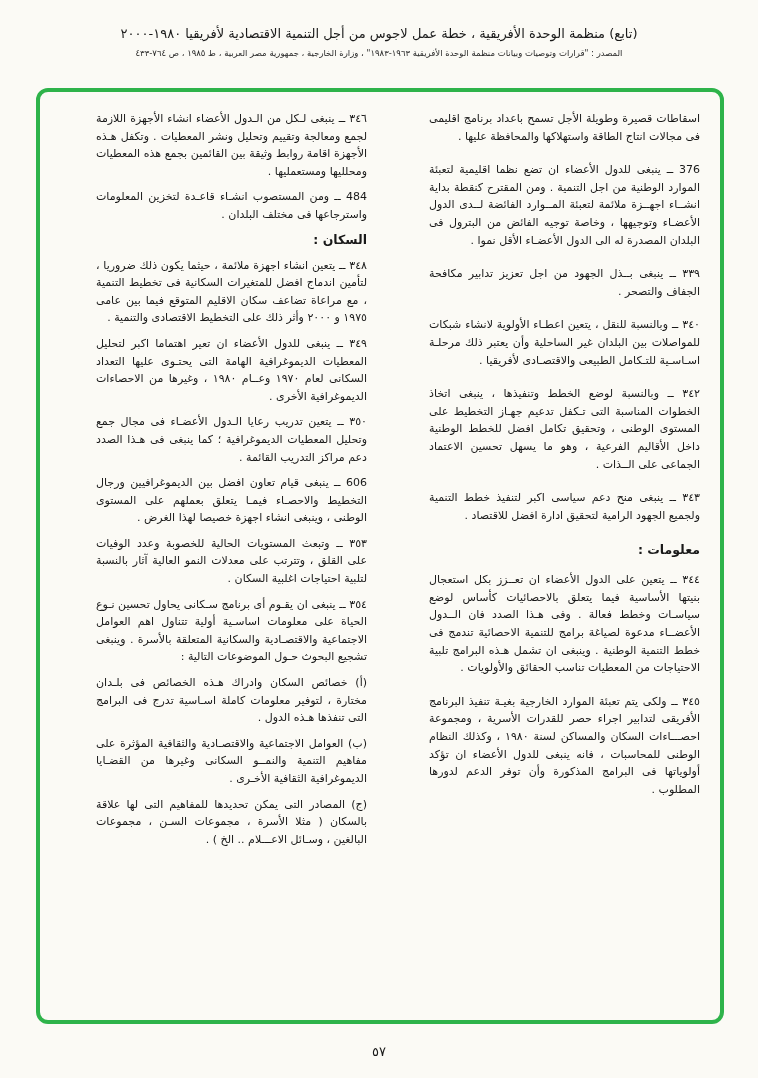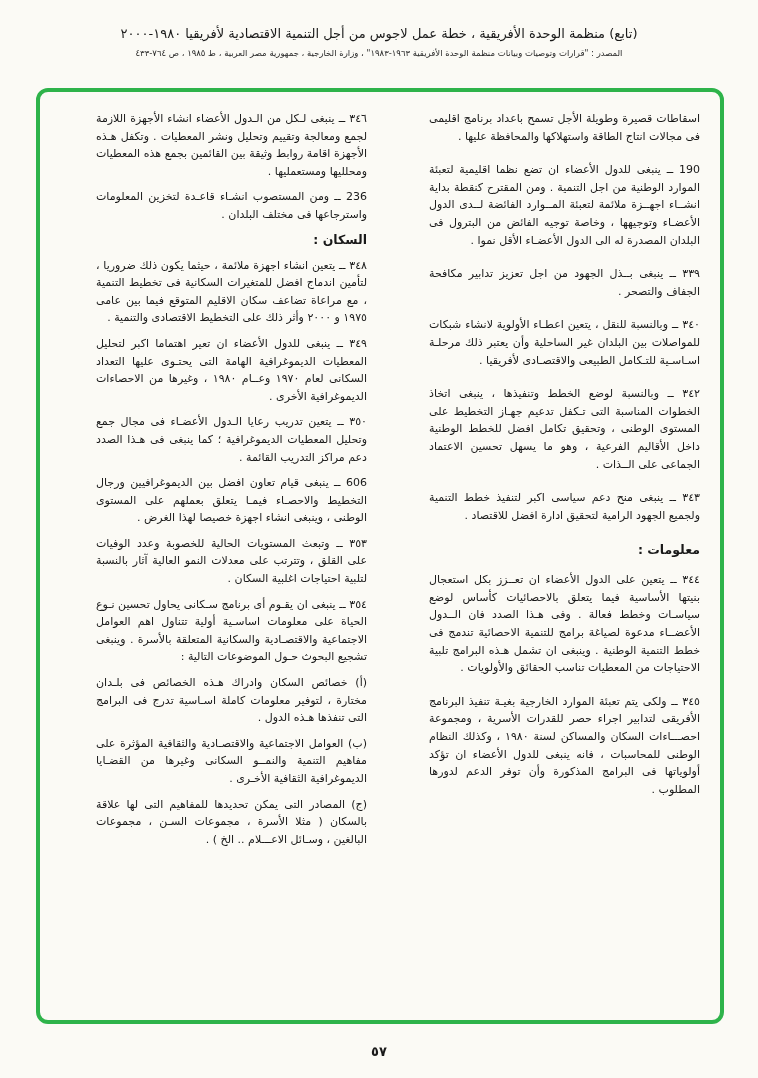--- a/index.html
+++ b/index.html
@@ -41,50 +41,50 @@
     font-weight: bold;
     margin: 6px 0 10px 0;
   }
   .right-col .section-heading { margin-top: 18px; margin-bottom: 14px; }
 
   .footer {
     position: absolute;
     bottom: 18px; left: 0; right: 0;
     text-align: center;
   }
-  .page-number { font-size: 13px; font-weight: bold; }
+  .page-number { font-size: 13px; font-weight: normal; }
 </style>
 </head>
 <body>
 
 <div class="page">
 
   <div class="header">
     <div class="title">(تابع) منظمة الوحدة الأفريقية ، خطة عمل لاجوس من أجل التنمية الاقتصادية لأفريقيا ١٩٨٠-٢٠٠٠</div>
     <div class="source">المصدر : "قرارات وتوصيات وبيانات منظمة الوحدة الأفريقية ١٩٦٣-١٩٨٣" ، وزارة الخارجية ، جمهورية مصر العربية ، ط ١٩٨٥ ، ص ٧٦٤-٤٣٣</div>
   </div>
 
   <div class="frame" style="border-color: rgb(46, 179, 74);">
     <div class="columns">
 
       <div class="col right-col">
         <p class="para">اسقاطات قصيرة وطويلة الأجل تسمح باعداد برنامج اقليمى فى مجالات انتاج الطاقة واستهلاكها والمحافظة عليها .</p>
-        <p class="para">190 ــ ينبغى للدول الأعضاء ان تضع نظما اقليمية لتعبئة الموارد الوطنية من اجل التنمية . ومن المقترح كنقطة بداية انشــاء اجهــزة ملائمة لتعبئة المــوارد الفائضة لــدى الدول الأعضـاء وتوجيهها ، وخاصة توجيه الفائض من البترول فى البلدان المصدرة له الى الدول الأعضـاء الأقل نموا .</p>
+        <p class="para">376 ــ ينبغى للدول الأعضاء ان تضع نظما اقليمية لتعبئة الموارد الوطنية من اجل التنمية . ومن المقترح كنقطة بداية انشــاء اجهــزة ملائمة لتعبئة المــوارد الفائضة لــدى الدول الأعضـاء وتوجيهها ، وخاصة توجيه الفائض من البترول فى البلدان المصدرة له الى الدول الأعضـاء الأقل نموا .</p>
         <p class="para">٣٣٩ ــ ينبغى بــذل الجهود من اجل تعزيز تدابير مكافحة الجفاف والتصحر .</p>
         <p class="para">٣٤٠ ــ وبالنسبة للنقل ، يتعين اعطـاء الأولوية لانشاء شبكات للمواصلات بين البلدان غير الساحلية وأن يعتبر ذلك مرحلـة اسـاسـية للتـكامل الطبيعى والاقتصـادى لأفريقيا .</p>
         <p class="para">٣٤٢ ــ وبالنسبة لوضع الخطط وتنفيذها ، ينبغى اتخاذ الخطوات المناسبة التى تـكفل تدعيم جهـاز التخطيط على المستوى الوطنى ، وتحقيق تكامل افضل للخطط الوطنية داخل الأقاليم الفرعية ، وهو ما يسهل تحسين الاعتماد الجماعى على الــذات .</p>
         <p class="para">٣٤٣ ــ ينبغى منح دعم سياسى اكبر لتنفيذ خطط التنمية ولجميع الجهود الرامية لتحقيق ادارة افضل للاقتصاد .</p>
         <h3 class="section-heading">معلومات :</h3>
         <p class="para">٣٤٤ ــ يتعين على الدول الأعضاء ان تعــزز بكل استعجال بنيتها الأساسية فيما يتعلق بالاحصائيات كأساس لوضع سياسـات وخطط فعالة . وفى هـذا الصدد فان الــدول الأعضــاء مدعوة لصياغة برامج للتنمية الاحصائية تندمج فى خطط التنمية الوطنية . وينبغى ان تشمل هـذه البرامج تلبية الاحتياجات من المعطيات تناسب الحقائق والأولويات .</p>
         <p class="para">٣٤٥ ــ ولكى يتم تعبئة الموارد الخارجية بغيـة تنفيذ البرنامج الأفريقى لتدابير اجراء حصر للقدرات الأسرية ، ومجموعة احصـــاءات السكان والمساكن لسنة ١٩٨٠ ، وكذلك النظام الوطنى للمحاسبات ، فانه ينبغى للدول الأعضاء ان تؤكد أولوياتها فى البرامج المذكورة وأن توفر الدعم لدورها المطلوب .</p>
       </div>
 
       <div class="col left-col">
         <p class="para">٣٤٦ ــ ينبغى لـكل من الـدول الأعضاء انشاء الأجهزة اللازمة لجمع ومعالجة وتقييم وتحليل ونشر المعطيات . وتكفل هـذه الأجهزة اقامة روابط وثيقة بين القائمين بجمع هذه المعطيات ومحلليها ومستعمليها .</p>
-        <p class="para">236 ــ ومن المستصوب انشـاء قاعـدة لتخزين المعلومات واسترجاعها فى مختلف البلدان .</p>
+        <p class="para">484 ــ ومن المستصوب انشـاء قاعـدة لتخزين المعلومات واسترجاعها فى مختلف البلدان .</p>
         <h3 class="section-heading">السكان :</h3>
         <p class="para">٣٤٨ ــ يتعين انشاء اجهزة ملائمة ، حيثما يكون ذلك ضروريا ، لتأمين اندماج افضل للمتغيرات السكانية فى تخطيط التنمية ، مع مراعاة تضاعف سكان الاقليم المتوقع فيما بين عامى ١٩٧٥ و ٢٠٠٠ وأثر ذلك على التخطيط الاقتصادى والتنمية .</p>
         <p class="para">٣٤٩ ــ ينبغى للدول الأعضاء ان تعير اهتماما اكبر لتحليل المعطيات الديموغرافية الهامة التى يحتـوى عليها التعداد السكانى لعام ١٩٧٠ وعــام ١٩٨٠ ، وغيرها من الاحصاءات الديموغرافية الأخرى .</p>
         <p class="para">٣٥٠ ــ يتعين تدريب رعايا الـدول الأعضـاء فى مجال جمع وتحليل المعطيات الديموغرافية ؛ كما ينبغى فى هـذا الصدد دعم مراكز التدريب القائمة .</p>
         <p class="para">606 ــ ينبغى قيام تعاون افضل بين الديموغرافيين ورجال التخطيط والاحصـاء فيمـا يتعلق بعملهم على المستوى الوطنى ، وينبغى انشاء اجهزة خصيصا لهذا الغرض .</p>
         <p class="para">٣٥٣ ــ وتبعث المستويات الحالية للخصوبة وعدد الوفيات على القلق ، وتترتب على معدلات النمو العالية آثار بالنسبة لتلبية احتياجات اغلبية السكان .</p>
         <p class="para">٣٥٤ ــ ينبغى ان يقـوم أى برنامج سـكانى يحاول تحسين نـوع الحياة على معلومات اساسـية أولية تتناول اهم العوامل الاجتماعية والاقتصـادية والسكانية المتعلقة بالأسرة . وينبغى تشجيع البحوث حـول الموضوعات التالية :</p>
         <p class="para">(أ) خصائص السكان وادراك هـذه الخصائص فى بلـدان مختارة ، لتوفير معلومات كاملة اسـاسية تدرج فى البرامج التى تنفذها هـذه الدول .</p>
         <p class="para">(ب) العوامل الاجتماعية والاقتصـادية والثقافية المؤثرة على مفاهيم التنمية والنمــو السكانى وغيرها من القضـايا الديموغرافية الثقافية الأخـرى .</p>
         <p class="para">(ج) المصادر التى يمكن تحديدها للمفاهيم التى لها علاقة بالسكان ( مثلا الأسرة ، مجموعات السـن ، مجموعات البالغين ، وسـائل الاعـــلام .. الخ ) .</p>

